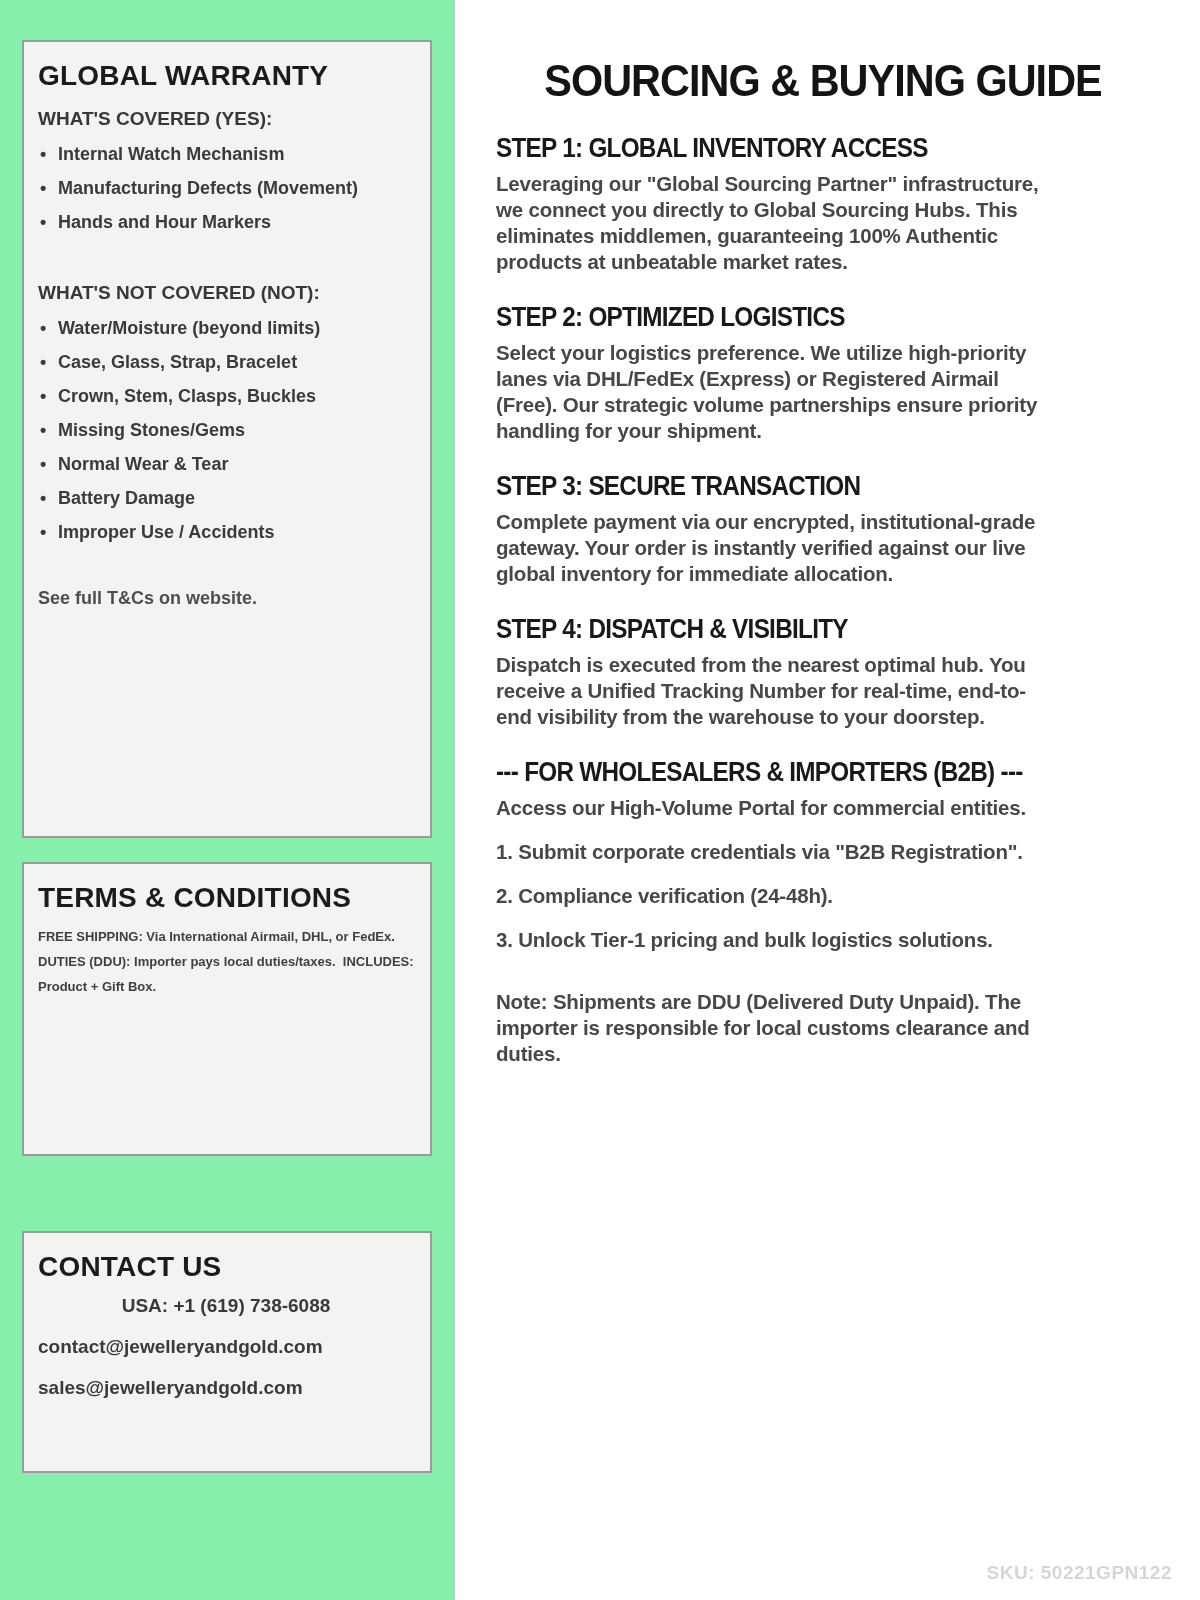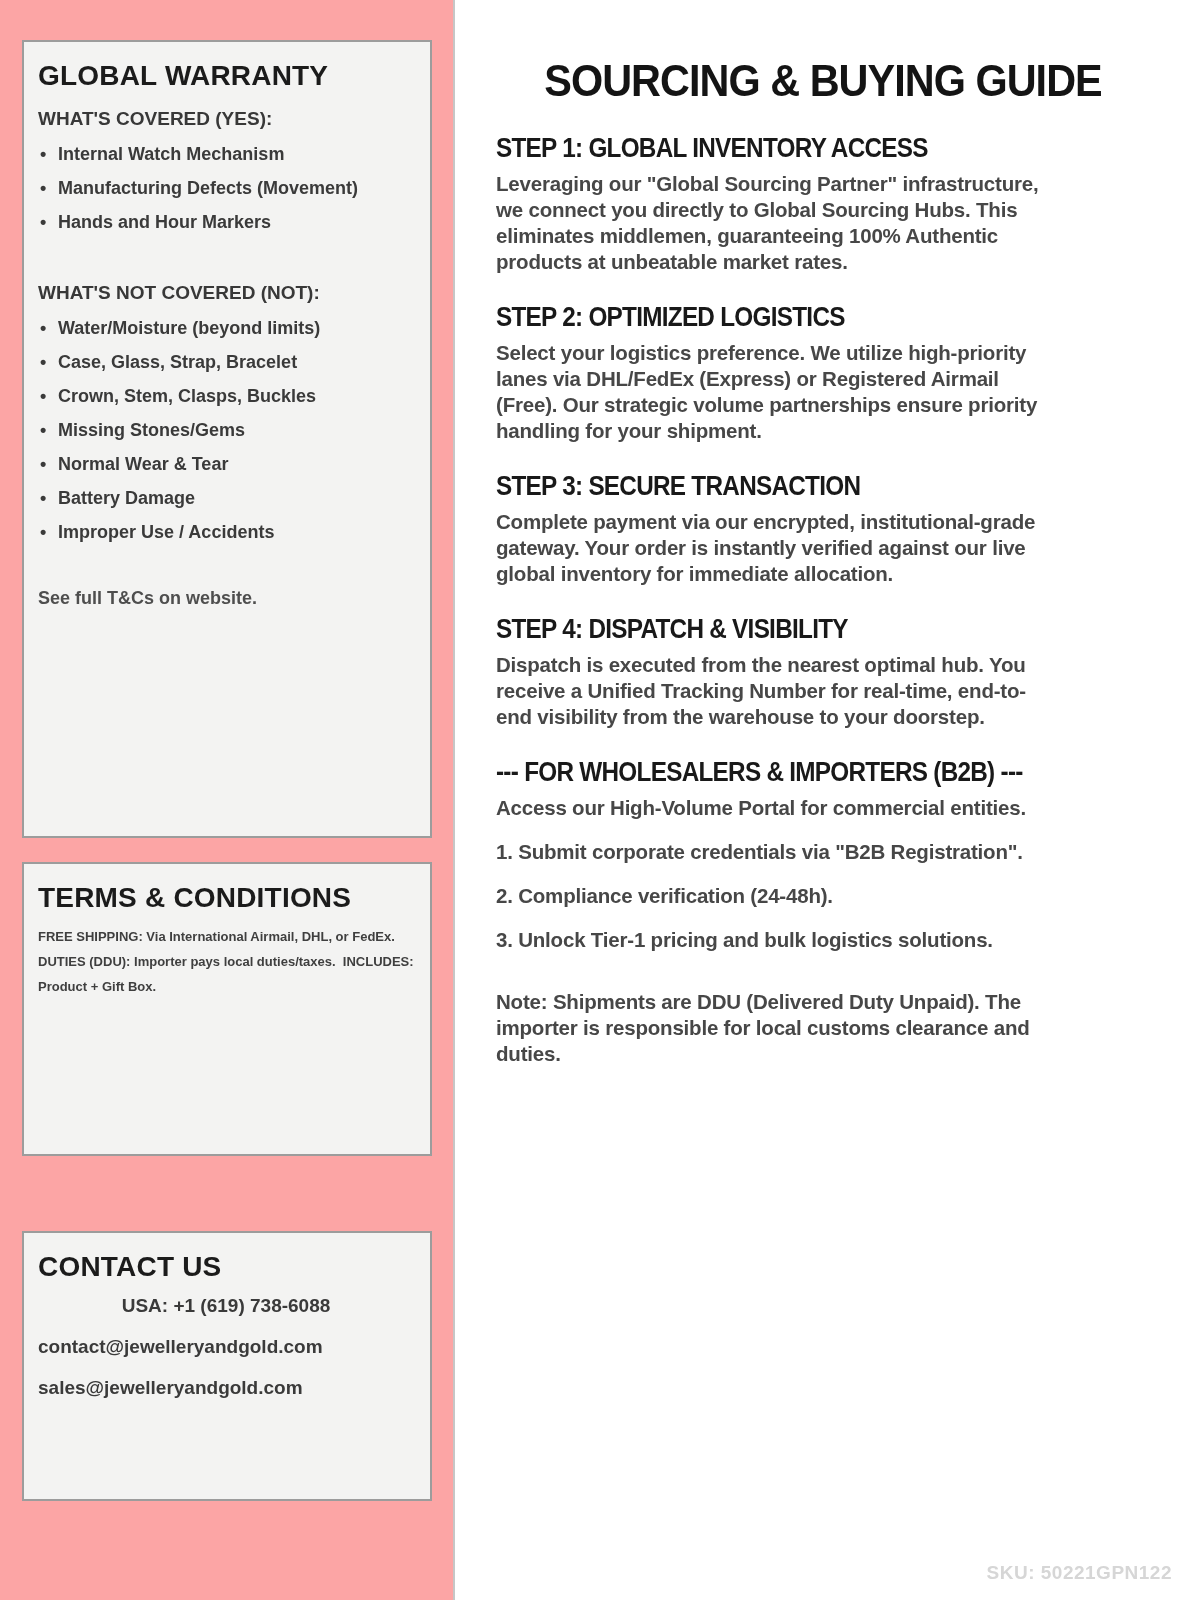--- a/index.html
+++ b/index.html
@@ -3,29 +3,29 @@
 <meta charset="utf-8">
 <style>
   html,body { margin:0; padding:0; }
   body {
     width:1200px; height:1600px; position:relative; overflow:hidden;
     background:#ffffff; font-family:"Liberation Sans", sans-serif;
   }
   
   .sidebar {
     position:absolute; left:0; top:0; width:455px; height:1600px;
-    background:#fca5a5; border-right:2px solid #c6c6c6; box-sizing:border-box;text-decoration:underline;
+    background:#86efac; border-right:2px solid #c6c6c6; box-sizing:border-box;text-decoration:underline;
   }
   .box {
     position:absolute; left:22px; width:410px; box-sizing:border-box;
     border:2px solid #9c9c9c; background:#f3f3f2; padding:16px 16px 0 14px;
   }
   #box-warranty { top:40px;   height:798px; }
   #box-terms    { top:862px;  height:294px; }
-  #box-contact  { top:1231px; height:270px; }
+  #box-contact  { top:1231px; height:242px; }
 
   .box h2 { margin:2px 0 0; font-size:28px; font-weight:700; color:#1b1b1b; letter-spacing:.2px; }
   .box .sub { margin:16px 0 2px; font-size:19px; font-weight:700; color:#383838; }
   .box .sub.gap { margin-top:50px; }
   .box ul { list-style:none; margin:6px 0 0; padding:0; }
   .box li {
     position:relative; padding-left:20px; margin:14px 0;
     font-size:18px; line-height:20px; font-weight:700; color:#3a3a3a;
   }
   .box li::before { content:"•"; position:absolute; left:2px; }

